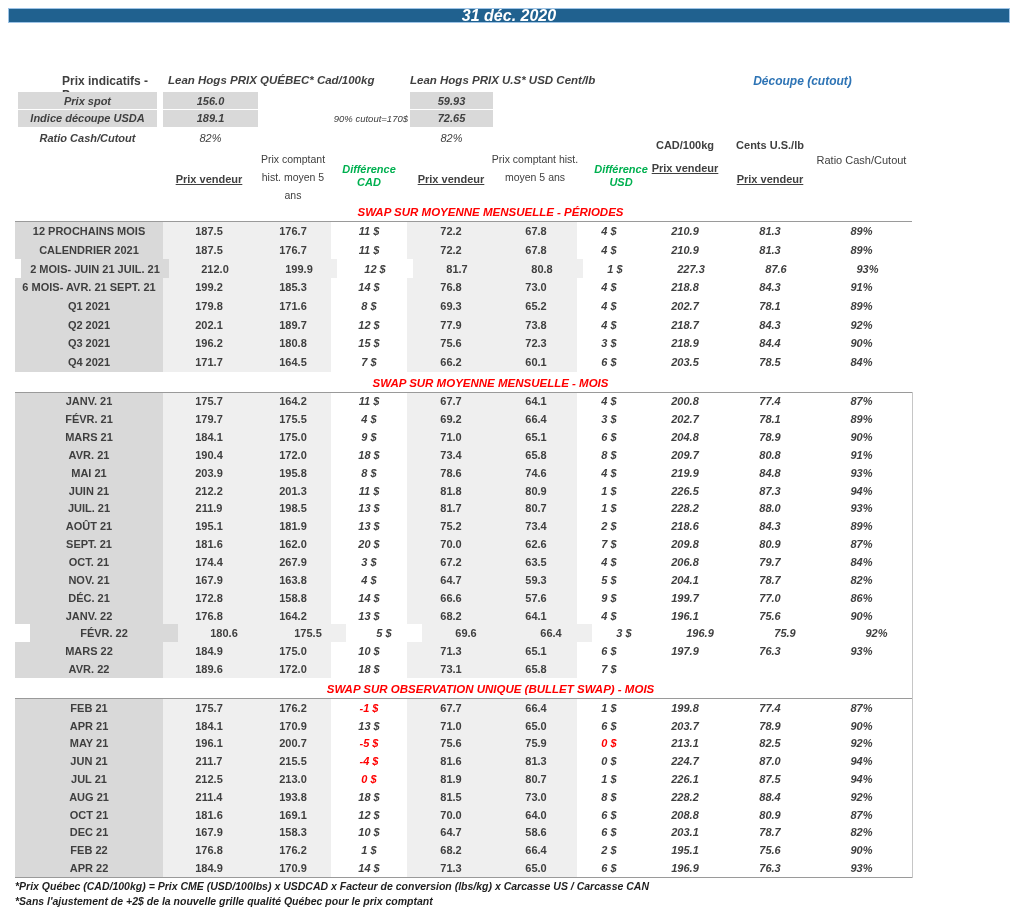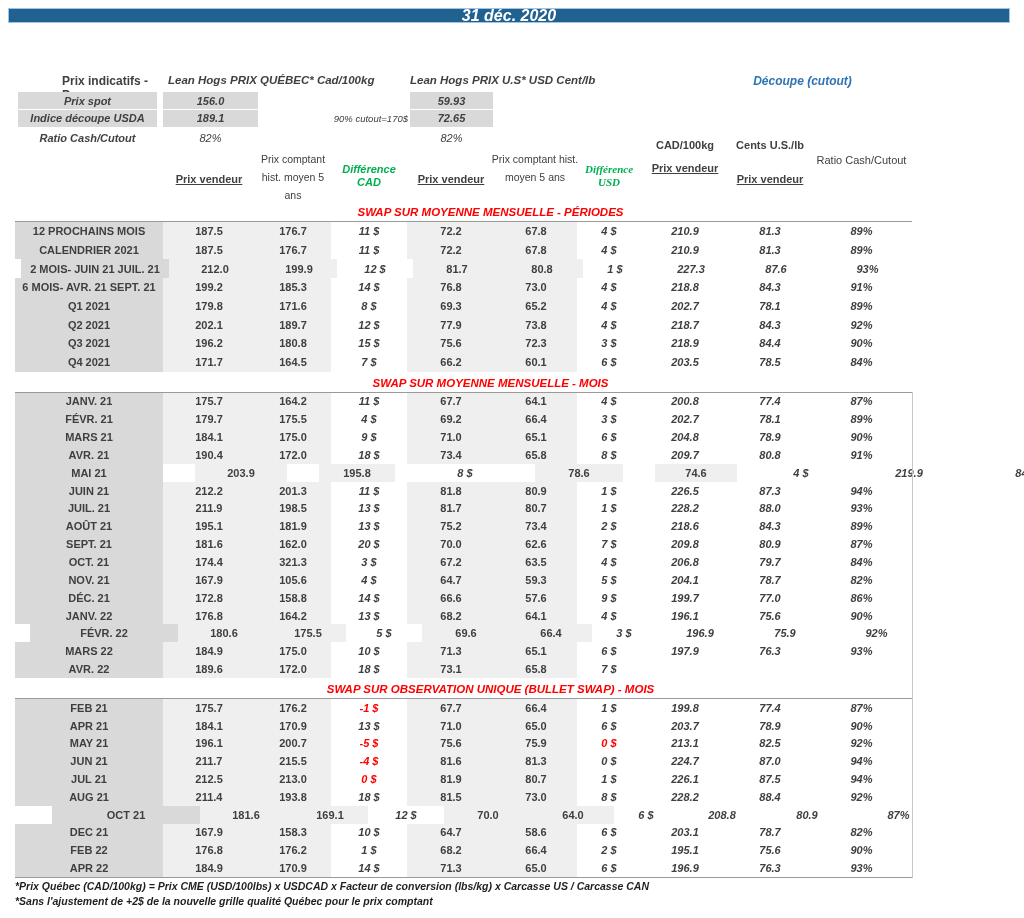--- a/index.html
+++ b/index.html
@@ -94,21 +94,21 @@
 <div class="abs graycell nobg" style="left:410px;top:129px;width:83px;font-weight:400;">82%</div>
 
 <div class="colh b" style="left:641px;top:139px;width:88px;">CAD/100kg</div>
 <div class="colh b" style="left:723px;top:139px;width:94px;">Cents U.S./lb</div>
 
 <div class="colh u" style="left:163px;top:173px;width:92px;"><span>Prix vendeur</span></div>
 <div class="colh clip3" style="left:255px;top:150px;width:76px;line-height:18px;">Prix comptant hist. moyen 5 ans</div>
 <div class="colh green" style="left:331px;top:163px;width:76px;">Différence CAD</div>
 <div class="colh u" style="left:407px;top:173px;width:88px;"><span>Prix vendeur</span></div>
 <div class="colh" style="left:491px;top:150px;width:88px;line-height:18px;">Prix comptant hist. moyen 5 ans</div>
-<div class="colh green" style="left:577px;top:163px;width:64px;font-family:Liberation Serif, serif;">Différence USD</div>
+<div class="colh green" style="left:589px;top:163px;width:64px;">Différence USD</div>
 <div class="colh u" style="left:651px;top:160px;width:68px;line-height:16px;"><span>Prix vendeur</span></div>
 <div class="colh u" style="left:723px;top:173px;width:94px;"><span>Prix vendeur</span></div>
 <div class="colh" style="left:811px;top:153px;width:101px;font-size:11px;line-height:15px;">Ratio Cash/Cutout</div>
 
 <div id="sections">
     <div class="section">
       <div class="section-title">SWAP SUR MOYENNE MENSUELLE - PÉRIODES</div>
       <div class="trow" style="height: 18.7px;">
         <div class="c-label">12 PROCHAINS MOIS</div>
         <div class="c-num">187.5</div>
@@ -249,21 +249,21 @@
         <div class="c-num">190.4</div>
         <div class="c-num">172.0</div>
         <div class="c-diff">18 $</div>
         <div class="c-num">73.4</div>
         <div class="c-num">65.8</div>
         <div class="c-diff">8 $</div>
         <div class="c-out">209.7</div>
         <div class="c-out">80.8</div>
         <div class="c-ratio">91%</div>
       </div>
-      <div class="trow" style="height: 17.85px; gap: 32px;">
+      <div class="trow" style="height: 17.85px;">
         <div class="c-label">MAI 21</div>
         <div class="c-num">203.9</div>
         <div class="c-num">195.8</div>
         <div class="c-diff">8 $</div>
         <div class="c-num">78.6</div>
         <div class="c-num">74.6</div>
         <div class="c-diff">4 $</div>
         <div class="c-out">219.9</div>
         <div class="c-out">84.8</div>
         <div class="c-ratio">93%</div>
@@ -312,33 +312,33 @@
         <div class="c-num">70.0</div>
         <div class="c-num">62.6</div>
         <div class="c-diff">7 $</div>
         <div class="c-out">209.8</div>
         <div class="c-out">80.9</div>
         <div class="c-ratio">87%</div>
       </div>
       <div class="trow" style="height: 17.85px;">
         <div class="c-label">OCT. 21</div>
         <div class="c-num">174.4</div>
-        <div class="c-num">321.3</div>
+        <div class="c-num">267.9</div>
         <div class="c-diff">3 $</div>
         <div class="c-num">67.2</div>
         <div class="c-num">63.5</div>
         <div class="c-diff">4 $</div>
         <div class="c-out">206.8</div>
         <div class="c-out">79.7</div>
         <div class="c-ratio">84%</div>
       </div>
       <div class="trow" style="height: 17.85px;">
         <div class="c-label">NOV. 21</div>
         <div class="c-num">167.9</div>
-        <div class="c-num">105.6</div>
+        <div class="c-num">163.8</div>
         <div class="c-diff">4 $</div>
         <div class="c-num">64.7</div>
         <div class="c-num">59.3</div>
         <div class="c-diff">5 $</div>
         <div class="c-out">204.1</div>
         <div class="c-out">78.7</div>
         <div class="c-ratio">82%</div>
       </div>
       <div class="trow" style="height: 17.85px;">
         <div class="c-label">DÉC. 21</div>
@@ -468,21 +468,21 @@
         <div class="c-num">211.4</div>
         <div class="c-num">193.8</div>
         <div class="c-diff">18 $</div>
         <div class="c-num">81.5</div>
         <div class="c-num">73.0</div>
         <div class="c-diff">8 $</div>
         <div class="c-out">228.2</div>
         <div class="c-out">88.4</div>
         <div class="c-ratio">92%</div>
       </div>
-      <div class="trow" style="height: 17.8px; margin-left: 37px;">
+      <div class="trow" style="height: 17.8px;">
         <div class="c-label">OCT 21</div>
         <div class="c-num">181.6</div>
         <div class="c-num">169.1</div>
         <div class="c-diff">12 $</div>
         <div class="c-num">70.0</div>
         <div class="c-num">64.0</div>
         <div class="c-diff">6 $</div>
         <div class="c-out">208.8</div>
         <div class="c-out">80.9</div>
         <div class="c-ratio">87%</div>

